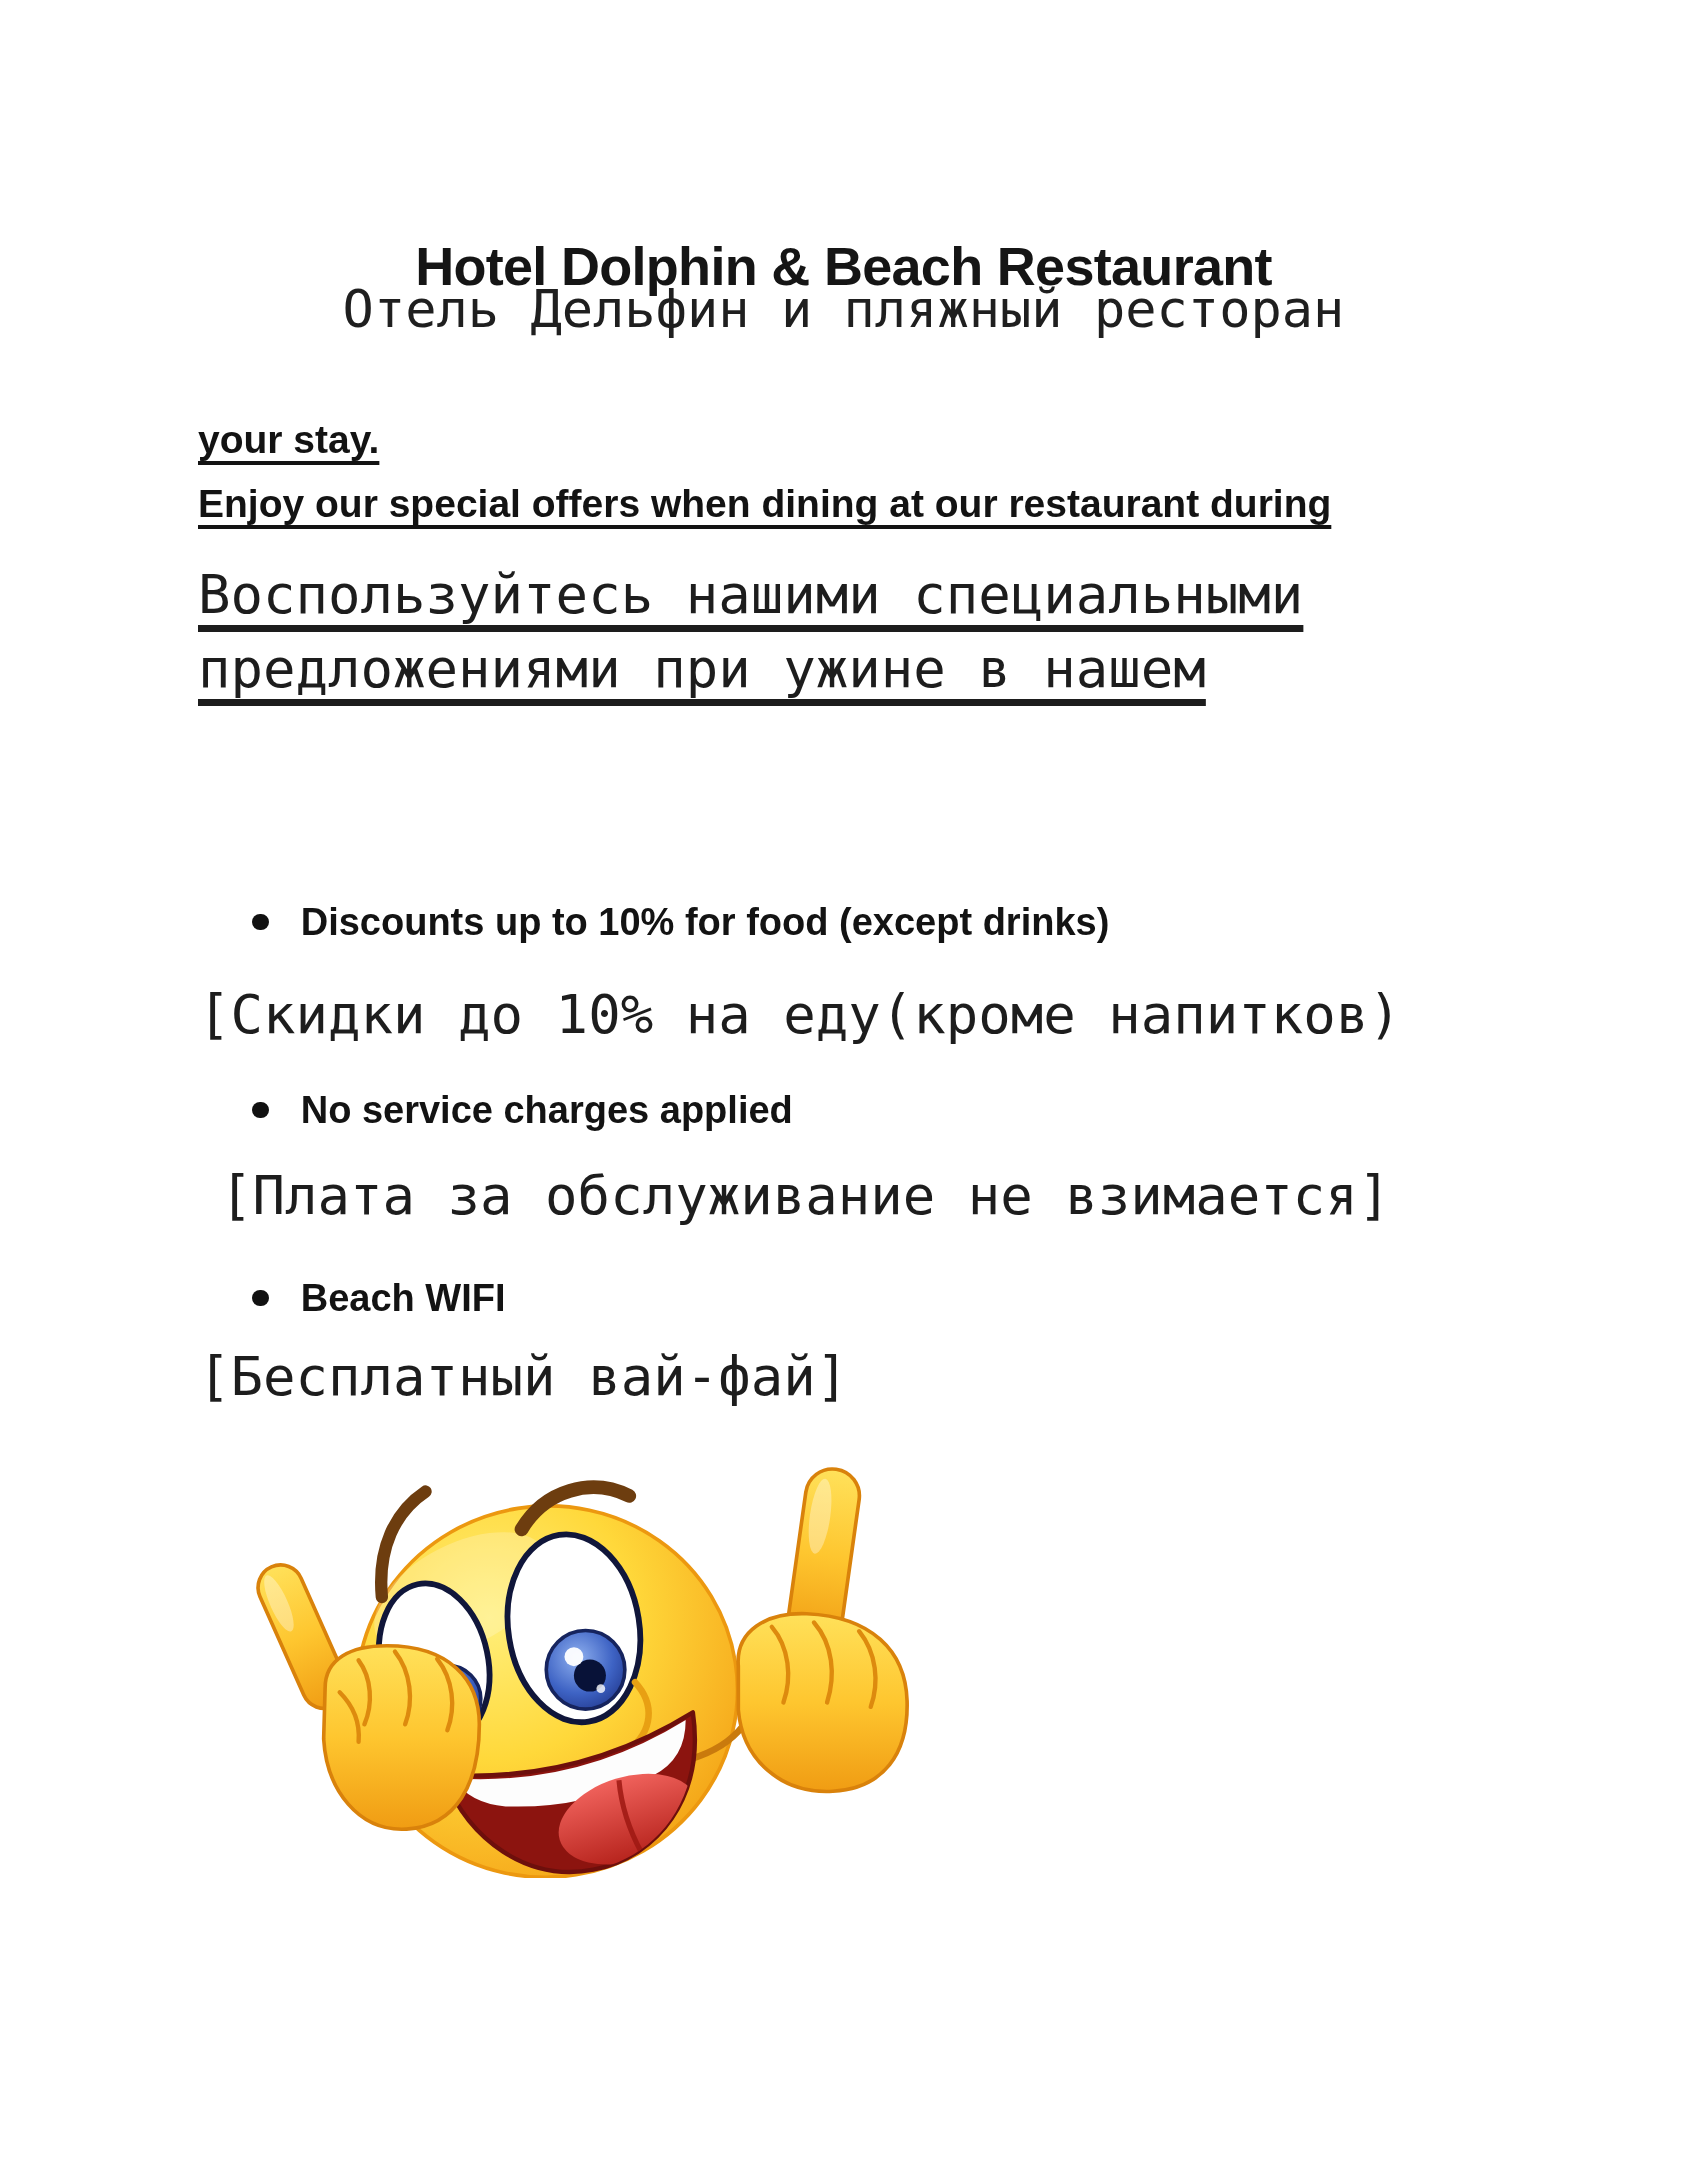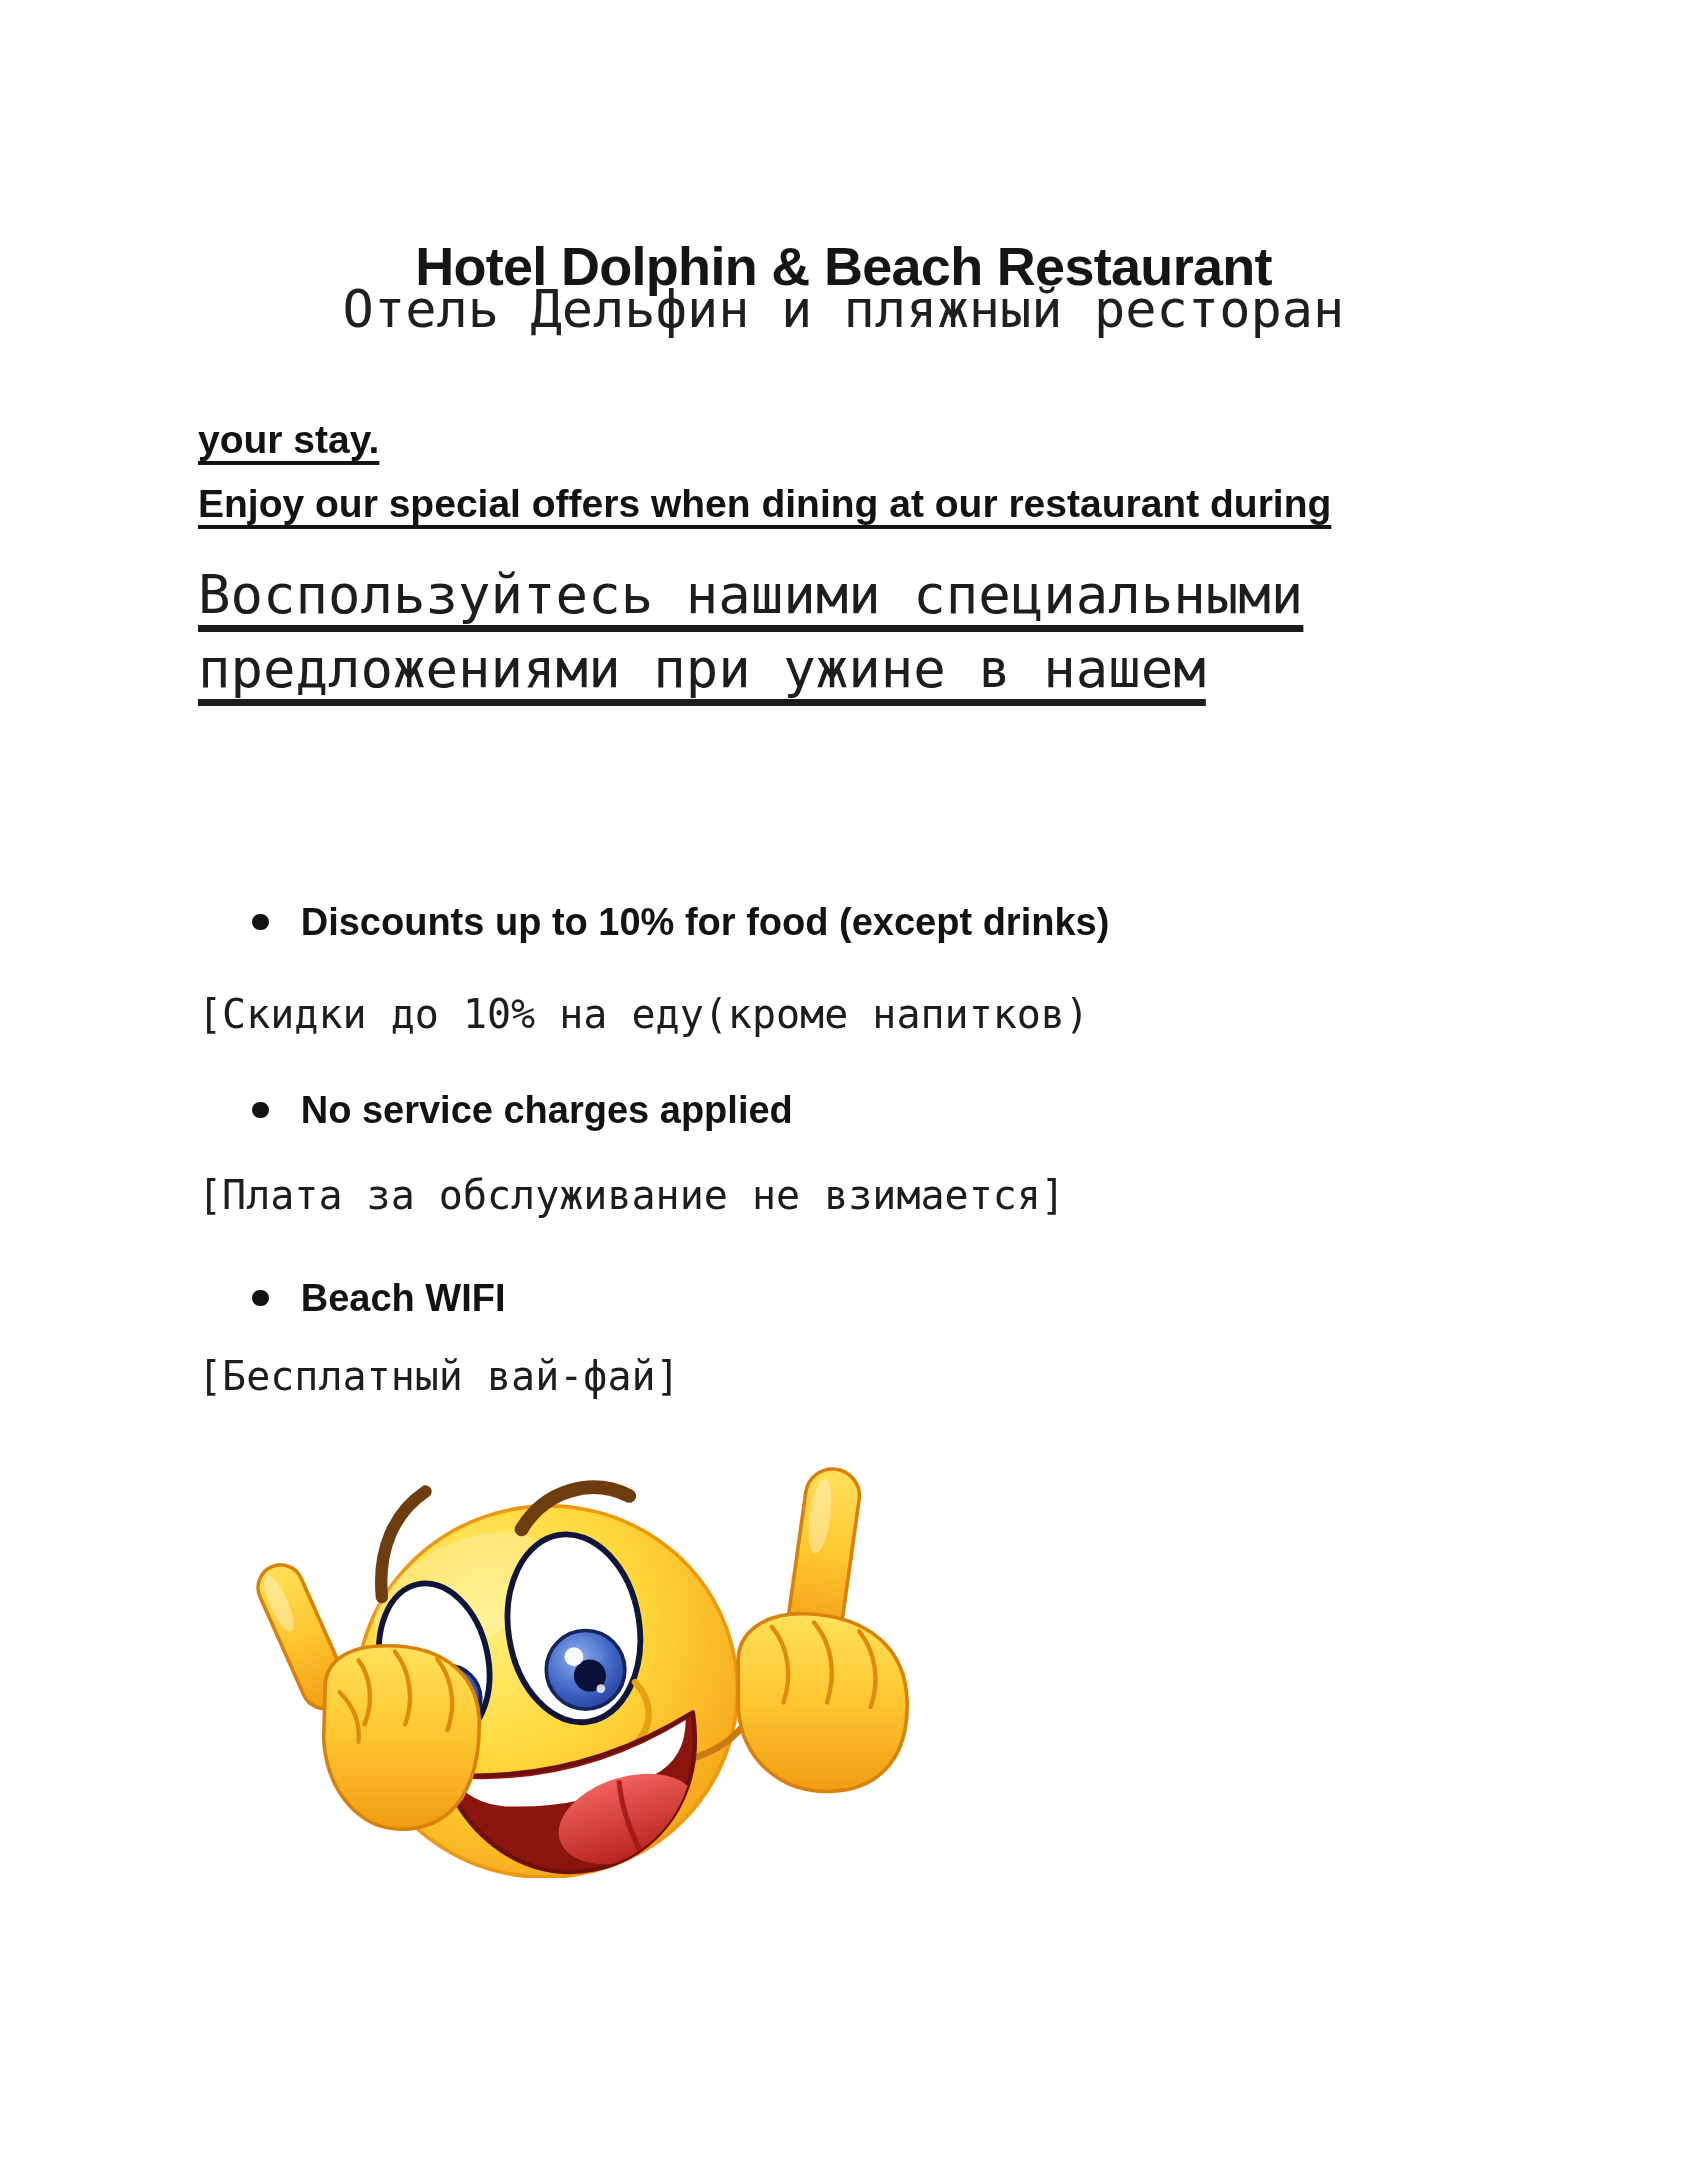--- a/index.html
+++ b/index.html
@@ -56,27 +56,27 @@
     color:#131313;white-space:nowrap;
   }
   .bullet-dot{
     width:16.7px;height:16.7px;border-radius:50%;
     background:#111;flex:0 0 auto;
     margin-right:32px;
   }
   .offer-ru{
     left:198px;
     font-family:"DejaVu Sans Mono",monospace;
-    font-size:40px;font-weight:400;line-height:61px;
+    font-size:54px;font-weight:400;line-height:61px;
     color:#1d1d1d;white-space:nowrap;
   }
   #offer-en-0{top:900px;text-align:right;}
   #offer-ru-0{top:984px;}
   #offer-en-1{top:1088px;}
-  #offer-ru-1{top:1165px;}
+  #offer-ru-1{top:1165px;margin-left:22px;}
   #offer-en-2{top:1276px;}
   #offer-ru-2{top:1346px;}
   .emoji{
     top:1447px;left:216px;width:702px;height:431px;
   }
 </style>
 </head>
 <body>
 
 <h1 class="abs doc-title">Hotel Dolphin &amp; Beach Restaurant</h1>

